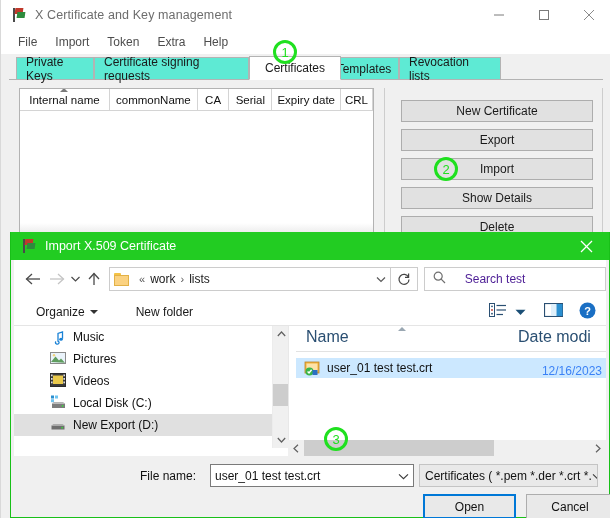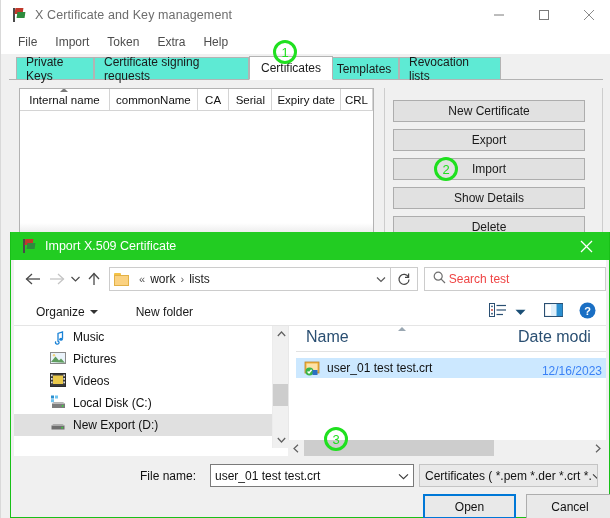--- a/index.html
+++ b/index.html
@@ -99,21 +99,21 @@
   #cert-table-footer {
     position:absolute; left:0; bottom:0; width:100%; height:9px;
     background:linear-gradient(#ffffff,#eeeeee);
   }
 
   #btn-panel {
     position:absolute; left:383px; top:88px; width:219px; height:145px;
     background:#f0f0f0; border:1px solid #cdcdcd; border-top:none; border-bottom:none;
   }
   .side-btn {
-    position:absolute; left:8px; width:192px; height:22px;
+    position:absolute; left:16px; width:192px; height:22px;
     background:#e1e1e1; border:1px solid #adadad;
     display:flex; align-items:center; justify-content:center;
     font-size:12px; color:#1a1a1a;
   }
 
   
   #import-dialog {
     position:absolute; left:10px; top:232px; width:600px; height:286px;
     background:#f0f0f0;
     border:1px solid #18c018;
@@ -162,21 +162,21 @@
   #bc-chevron { margin-left:auto; color:#5a5a5a; }
   #refresh-btn {
     width:30px; height:24px; border:1px solid #cccccc; border-left:none;
     background:#ffffff; display:flex; align-items:center; justify-content:center;
     color:#444;
   }
   #search-box {
     margin-left:6px; width:205px; height:24px; border:1px solid #cccccc;
     background:#ffffff; display:flex; align-items:center; padding-left:8px;
   }
-  #search-box .label { color:#ef4444; font-size:12px; margin-left:3px; }
+  #search-box .label { color:#4c1d95; font-size:12px; margin-left:19px; }
 
   
   #dlg-toolbar {
     position:absolute; left:0; top:38px; width:592px; height:28px;
     background:#ffffff; display:flex; align-items:center;
     border-bottom:1px solid #e5e5e5;
   }
   .tb-item { font-size:12px; color:#1a1a1a; padding:0 8px; display:flex; align-items:center; }
   .tb-caret { margin-left:5px; width:0;height:0;
     border-left:4px solid transparent;border-right:4px solid transparent;border-top:4px solid #333; }
@@ -318,21 +318,21 @@
       <div class="menu-item">Token</div>
       <div class="menu-item">Extra</div>
       <div class="menu-item">Help</div>
     </div>
 
     <div id="tabstrip"></div>
     <div id="tabstrip-line"></div>
 
     <div class="tab" style="left:15px; width:78px;">Private Keys</div>
     <div class="tab" style="left:93px; width:155px;">Certificate signing requests</div>
-    <div class="tab selected" style="left:248px; width:84px;">Certificates</div>
+    <div class="tab selected" style="left:248px; width:92px;">Certificates</div>
     <div class="tab" style="left:328px; width:70px;">Templates</div>
     <div class="tab" style="left:398px; width:102px;">Revocation lists</div>
 
     <div id="cert-table">
       <div id="cert-header">
         <div class="col-head" style="width:92px;">
           <span class="sort-caret"></span>
           <span>Internal name</span>
         </div>
         <div class="col-head" style="width:90px;">commonName</div>

